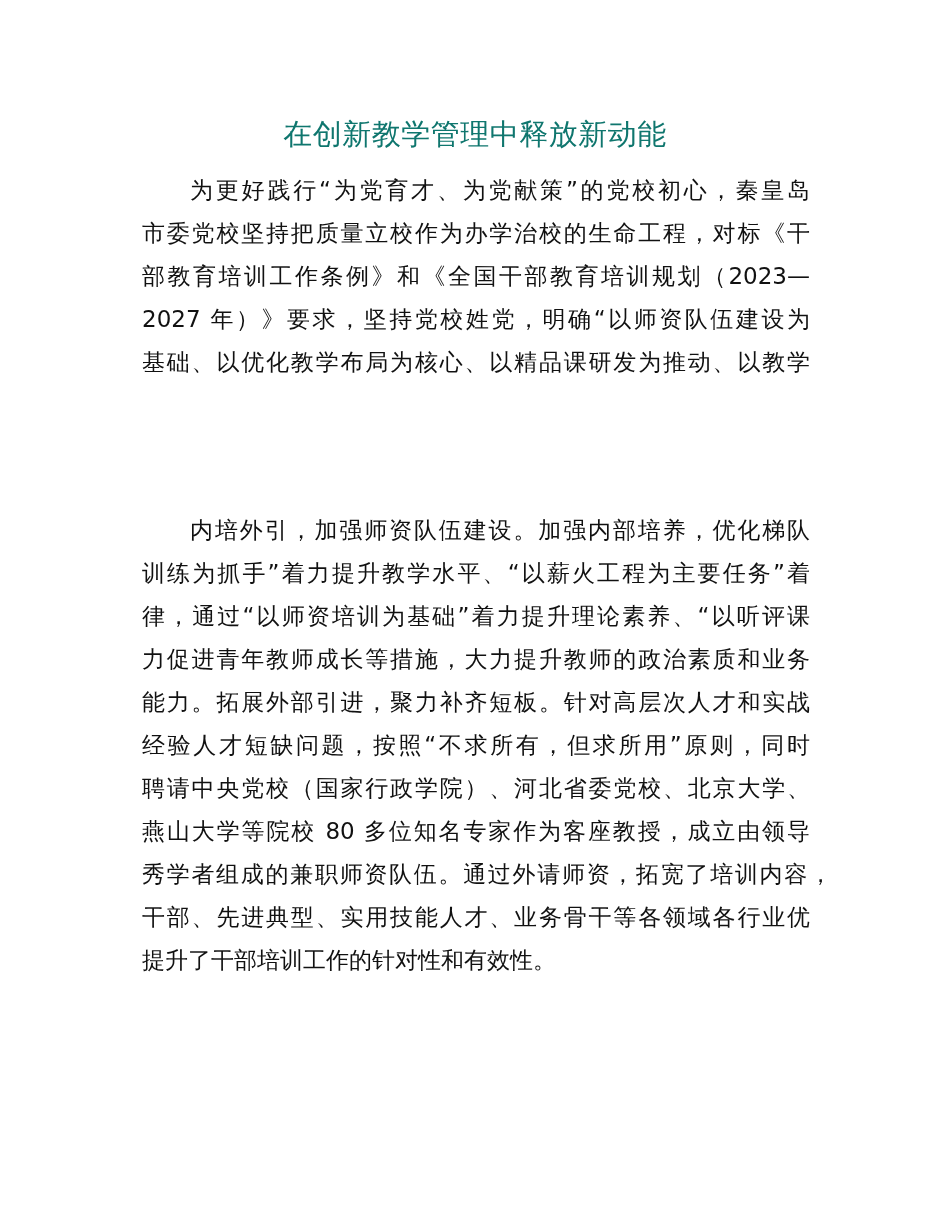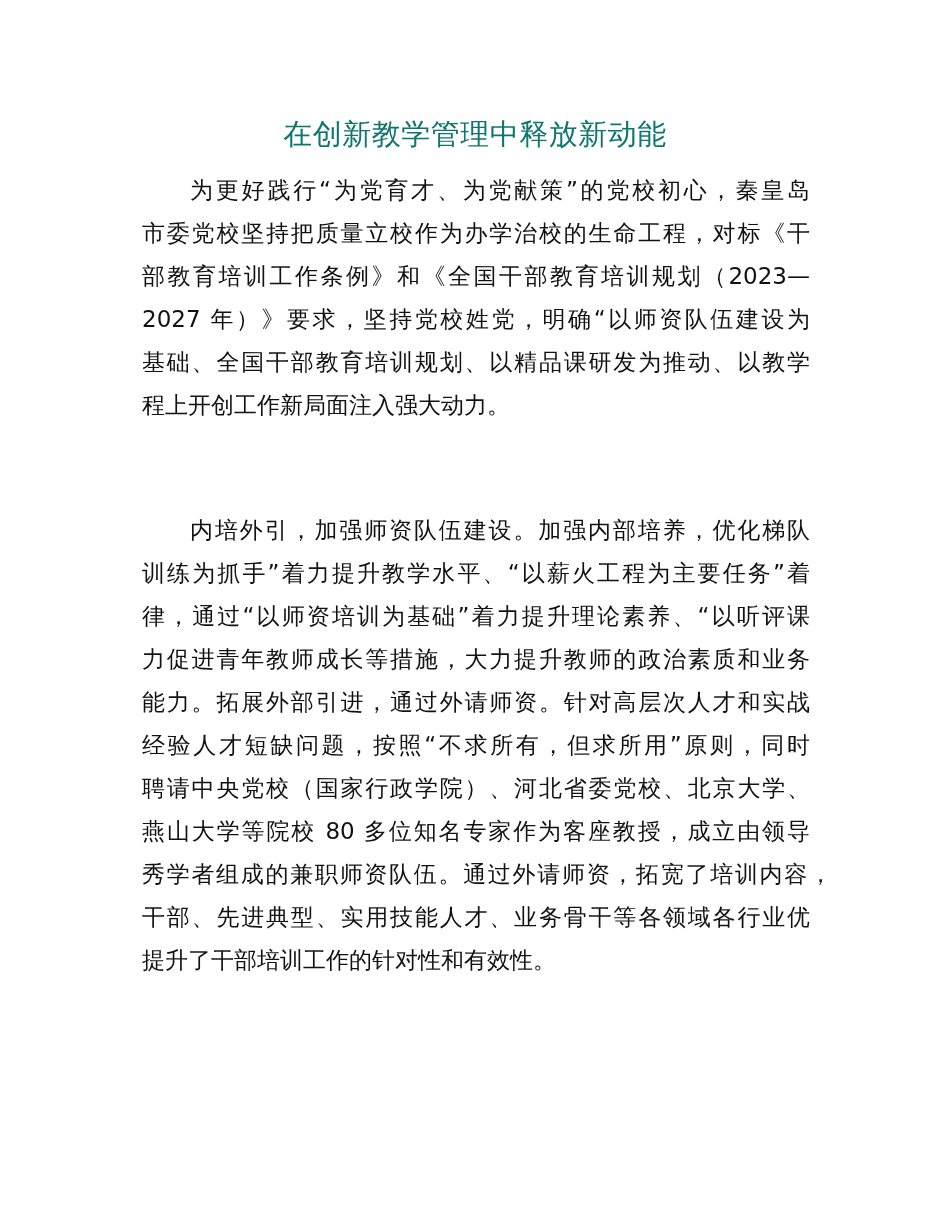--- a/index.html
+++ b/index.html
@@ -65,30 +65,29 @@
 
 <div class="page">
 
   <div class="title">在创新教学管理中释放新动能</div>
 
   <div class="para" id="para1">
     <span class="line indent" style="width:620px">为更好践行“为党育才、为党献策”的党校初心，秦皇岛</span>
     <span class="line">市委党校坚持把质量立校作为办学治校的生命工程，对标《干</span>
     <span class="line">部教育培训工作条例》和《全国干部教育培训规划（2023—</span>
     <span class="line">2027 年）》要求，坚持党校姓党，明确“以师资队伍建设为</span>
-    <span class="line">基础、全国干部教育培训规划、以精品课研发为推动、以教学</span>
-    <span class="line last">程上开创工作新局面注入强大动力。</span>
+    <span class="line">基础、以优化教学布局为核心、以精品课研发为推动、以教学</span>
   </div>
 
   <div class="para" id="para2">
     <span class="line indent" style="width:620px">内培外引，加强师资队伍建设。加强内部培养，优化梯队</span>
     <span class="line">训练为抓手”着力提升教学水平、“以薪火工程为主要任务”着</span>
     <span class="line">律，通过“以师资培训为基础”着力提升理论素养、“以听评课</span>
     <span class="line">力促进青年教师成长等措施，大力提升教师的政治素质和业务</span>
-    <span class="line">能力。拓展外部引进，通过外请师资。针对高层次人才和实战</span>
+    <span class="line">能力。拓展外部引进，聚力补齐短板。针对高层次人才和实战</span>
     <span class="line">经验人才短缺问题，按照“不求所有，但求所用”原则，同时</span>
     <span class="line">聘请中央党校（国家行政学院）、河北省委党校、北京大学、</span>
     <span class="line">燕山大学等院校 80 多位知名专家作为客座教授，成立由领导</span>
     <span class="line wide">秀学者组成的兼职师资队伍。通过外请师资，拓宽了培训内容，</span>
     <span class="line">干部、先进典型、实用技能人才、业务骨干等各领域各行业优</span>
     <span class="line last">提升了干部培训工作的针对性和有效性。</span>
   </div>
 
 </div>
 

